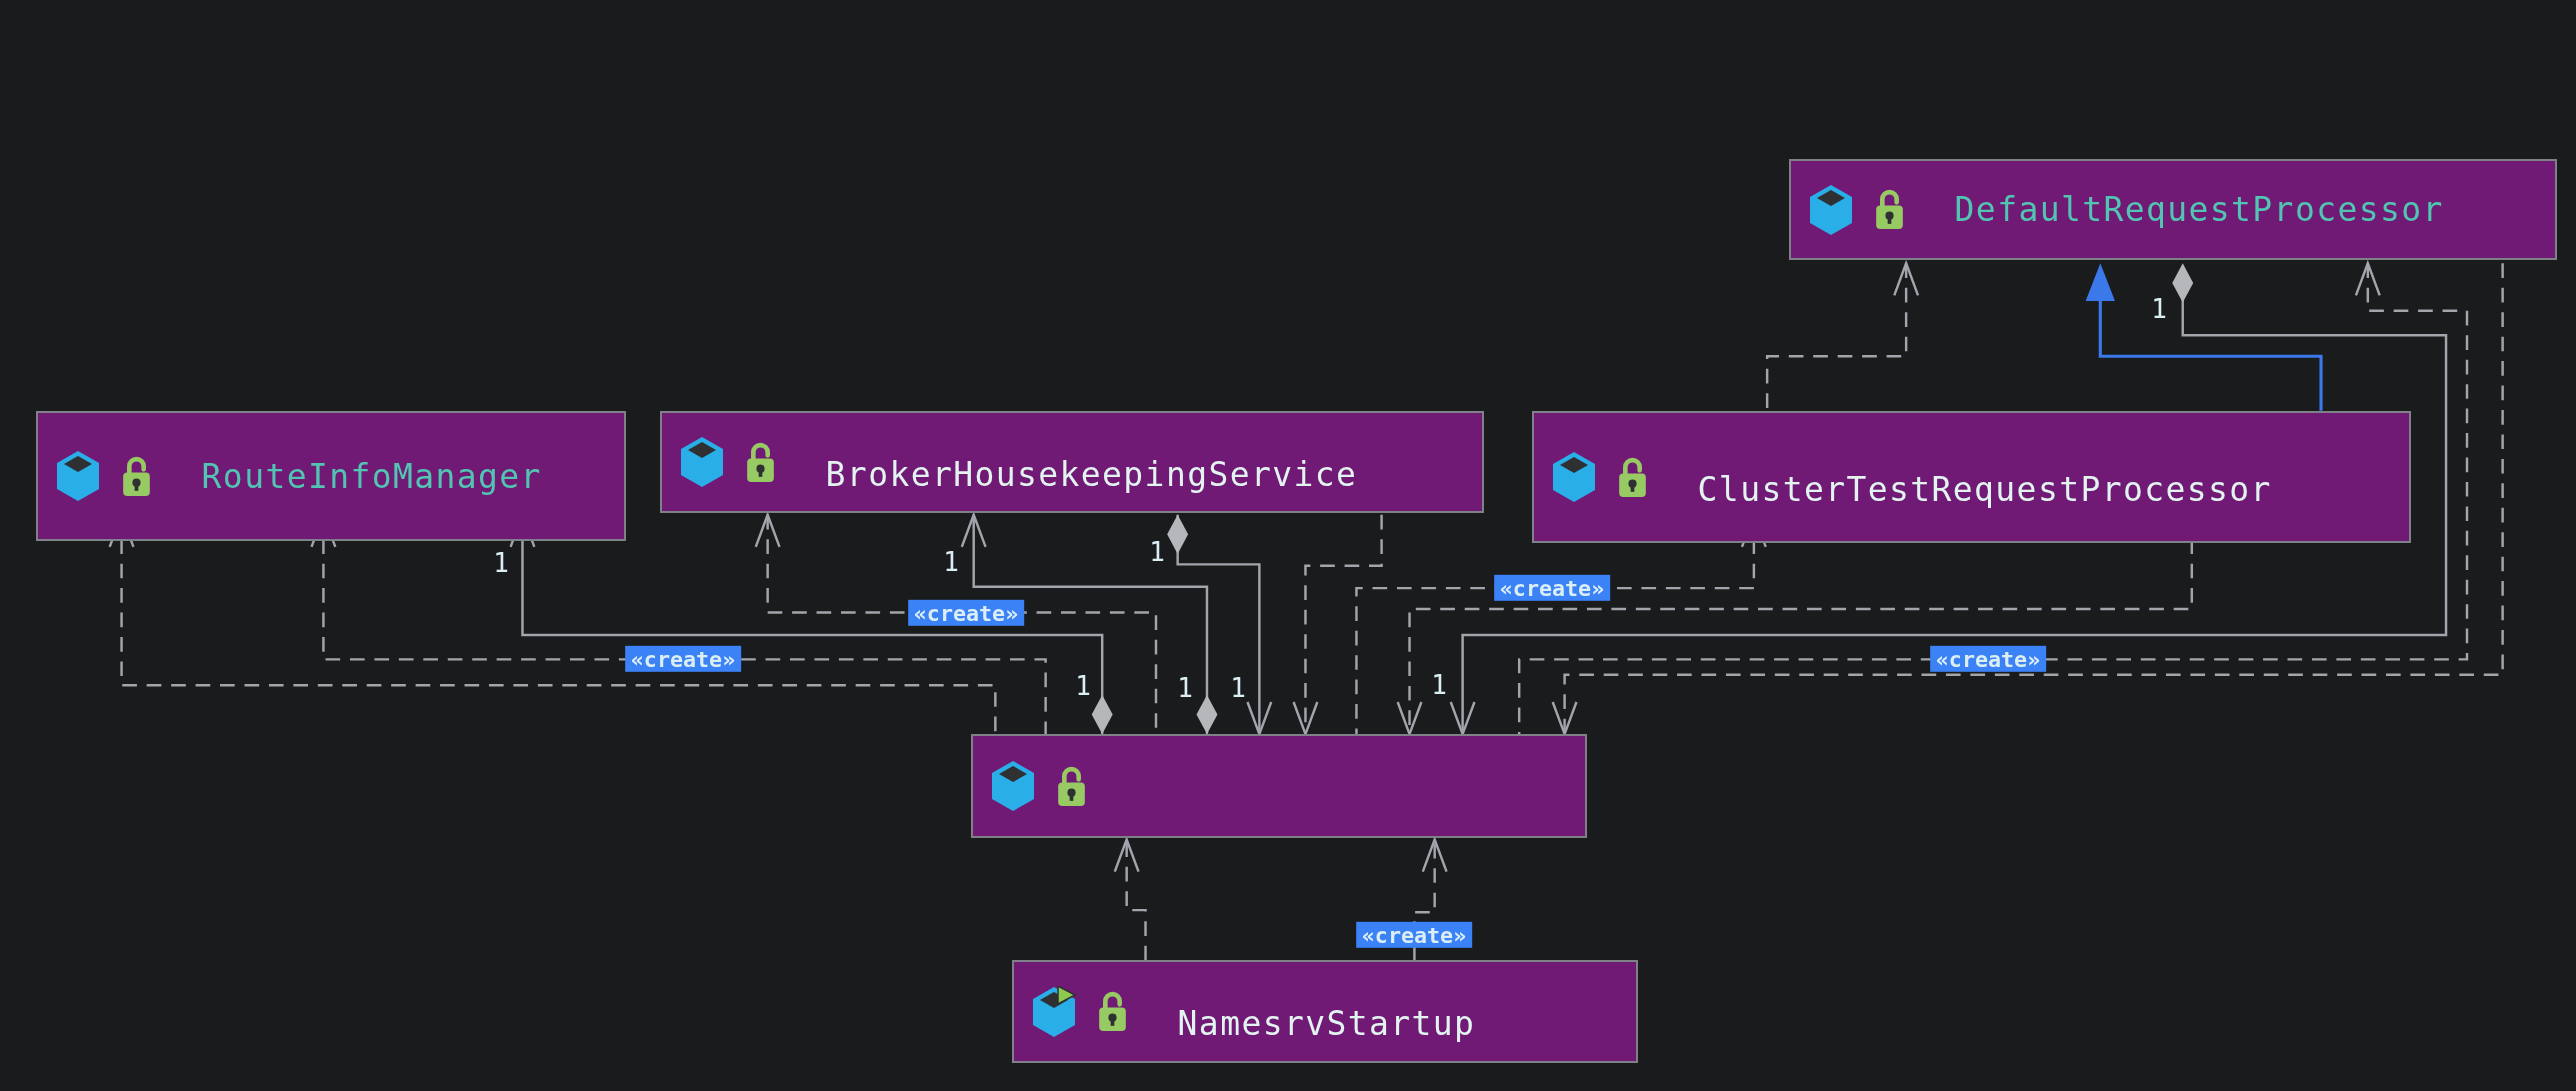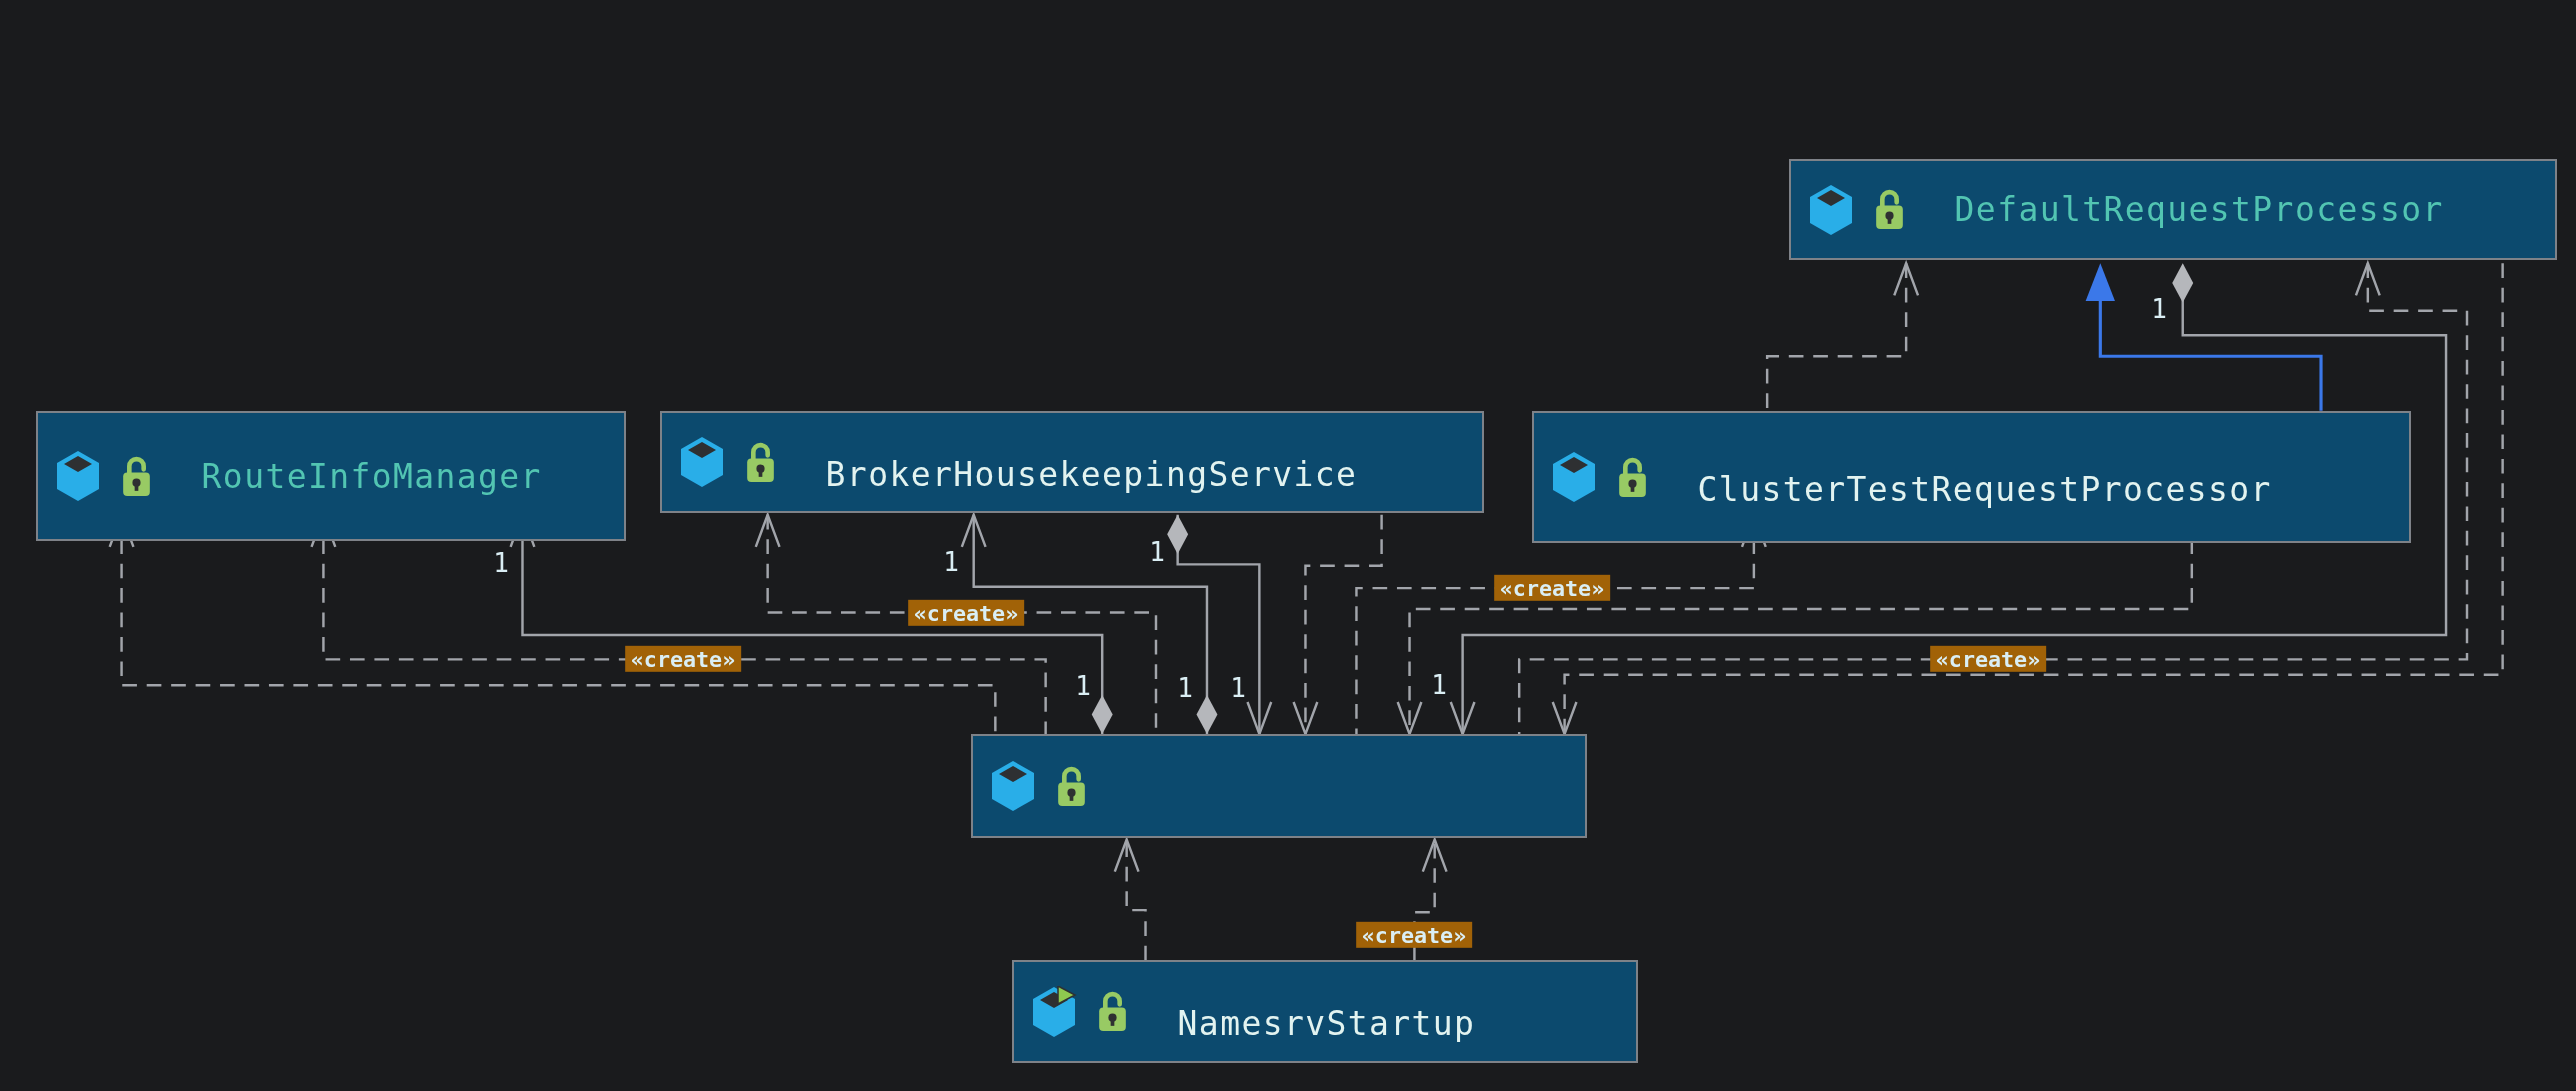--- a/index.html
+++ b/index.html
@@ -1,28 +1,28 @@
 <!DOCTYPE html>
 <html style="font-size:11.2px"><head>
 <meta charset="utf-8">
 <style>
   html,body{margin:0;padding:0;background:#1a1b1d;}
   .canvas{position:relative;width:2576px;height:1091px;background:#1a1b1d;overflow:hidden;
           font-family:"DejaVu Sans Mono",monospace;}
   #edge-layer{position:absolute;left:0;top:0;z-index:1;}
-  .node{position:absolute;z-index:3;background:#0c4a6e;border:2.1px solid #7e8288;
+  .node{position:absolute;z-index:3;background:#701a75;border:2.1px solid #7e8288;
         display:flex;align-items:center;box-sizing:border-box;padding-left:17px;cursor:default;}
   .node .icon-wrap{display:flex;align-items:center;flex:0 0 auto;}
   .node svg.cube{width:46px;height:52px;margin-right:19.6px;flex:0 0 auto;}
   .node svg.lock{width:31px;height:41px;margin-right:50px;flex:0 0 auto;}
   .node .title{font-size:33px;letter-spacing:1.4px;white-space:nowrap;}
   .title.teal{color:#52c5b2;}
   .title.light{color:#e2f3f0;margin-top:24px;}
   .lbl{position:absolute;z-index:2;transform:translate(-50%,-50%);color:#daeef4;white-space:nowrap;}
-  .lbl.stereo{font-size:21.7px;font-weight:bold;background:#a16207;padding:0.7px 5.6px;}
+  .lbl.stereo{font-size:21.7px;font-weight:bold;background:#3b82f6;padding:0.7px 5.6px;}
   .lbl.mult{font-size:26px;}
 </style>
 </head>
 <body>
 
 <div class="canvas">
   <svg id="edge-layer" width="2576" height="1091" viewBox="0 0 3688 1562">
       <path d="M463 737 L463 944 L1497 944 L1497 1051" fill="none" stroke="#a2a5ab" stroke-width="3.5" stroke-dasharray="21 14"></path>
       <polyline points="446,783 463,737 480,783" fill="none" stroke="#a2a5ab" stroke-width="3.5"></polyline>
       <path d="M174 737 L174 981 L1425 981 L1425 1051" fill="none" stroke="#a2a5ab" stroke-width="3.5" stroke-dasharray="21 14"></path>

